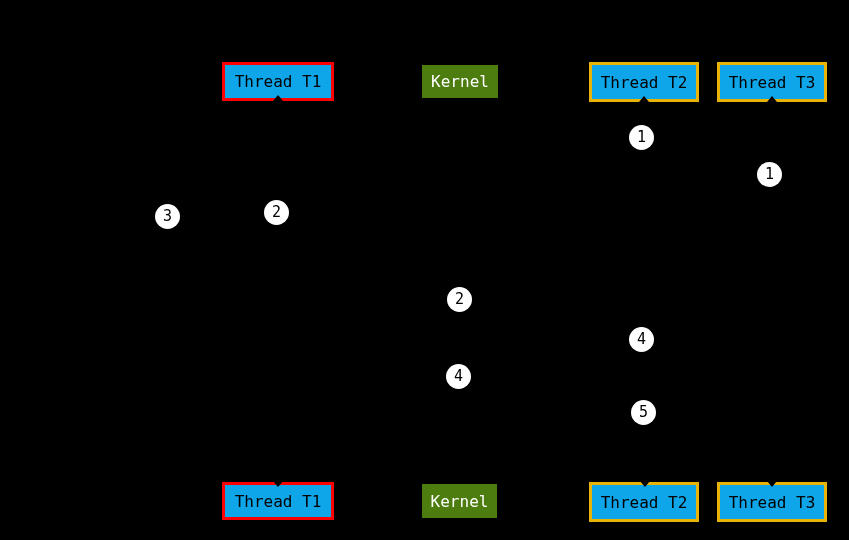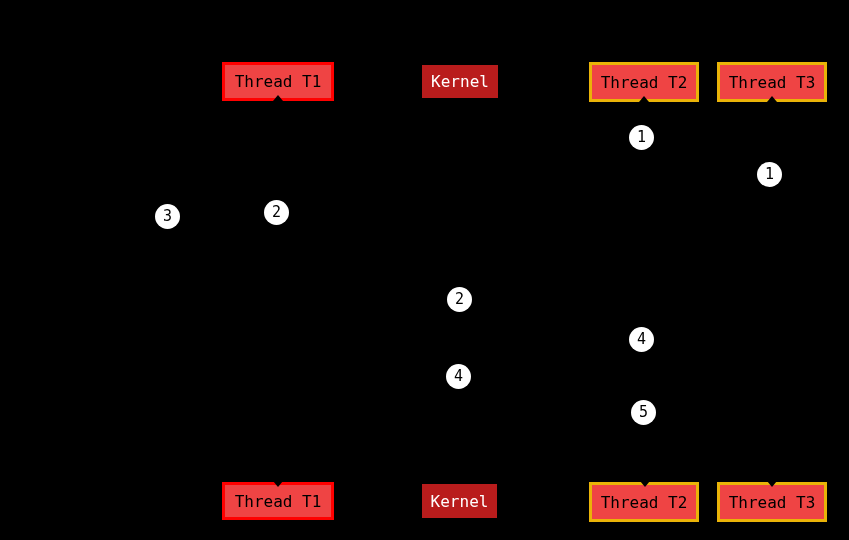--- a/index.html
+++ b/index.html
@@ -10,28 +10,28 @@
     background: #000000;
     overflow: hidden;
     font-family: "DejaVu Sans Mono", "Liberation Mono", monospace;
   }
   .actor-box {
     position: absolute;
     box-sizing: border-box;
     display: flex;
     align-items: center;
     justify-content: center;
-    background: #ef4444;
+    background: #0ea5e9;
     color: #000000;
     font-size: 16px;
     white-space: nowrap;
   }
   .border-red  { border: 3px solid #ff0000; }
   .border-blue { border: 3px solid #eab308; }
-  .kernel-box  { background: #b91c1c; color: #ffffff; border: none; }
+  .kernel-box  { background: #4d7c0f; color: #ffffff; border: none; }
 
   
   #box-t1-top     { left: 222px; top: 62px;  width: 112px; height: 39px; }
   #box-kernel-top { left: 422px; top: 65px;  width: 76px;  height: 33px; }
   #box-t2-top     { left: 589px; top: 62px;  width: 110px; height: 40px; }
   #box-t3-top     { left: 717px; top: 62px;  width: 110px; height: 40px; }
   
   #box-t1-bot     { left: 222px; top: 482px; width: 112px; height: 38px; }
   #box-kernel-bot { left: 422px; top: 484px; width: 75px;  height: 34px; }
   #box-t2-bot     { left: 589px; top: 482px; width: 110px; height: 40px; }

